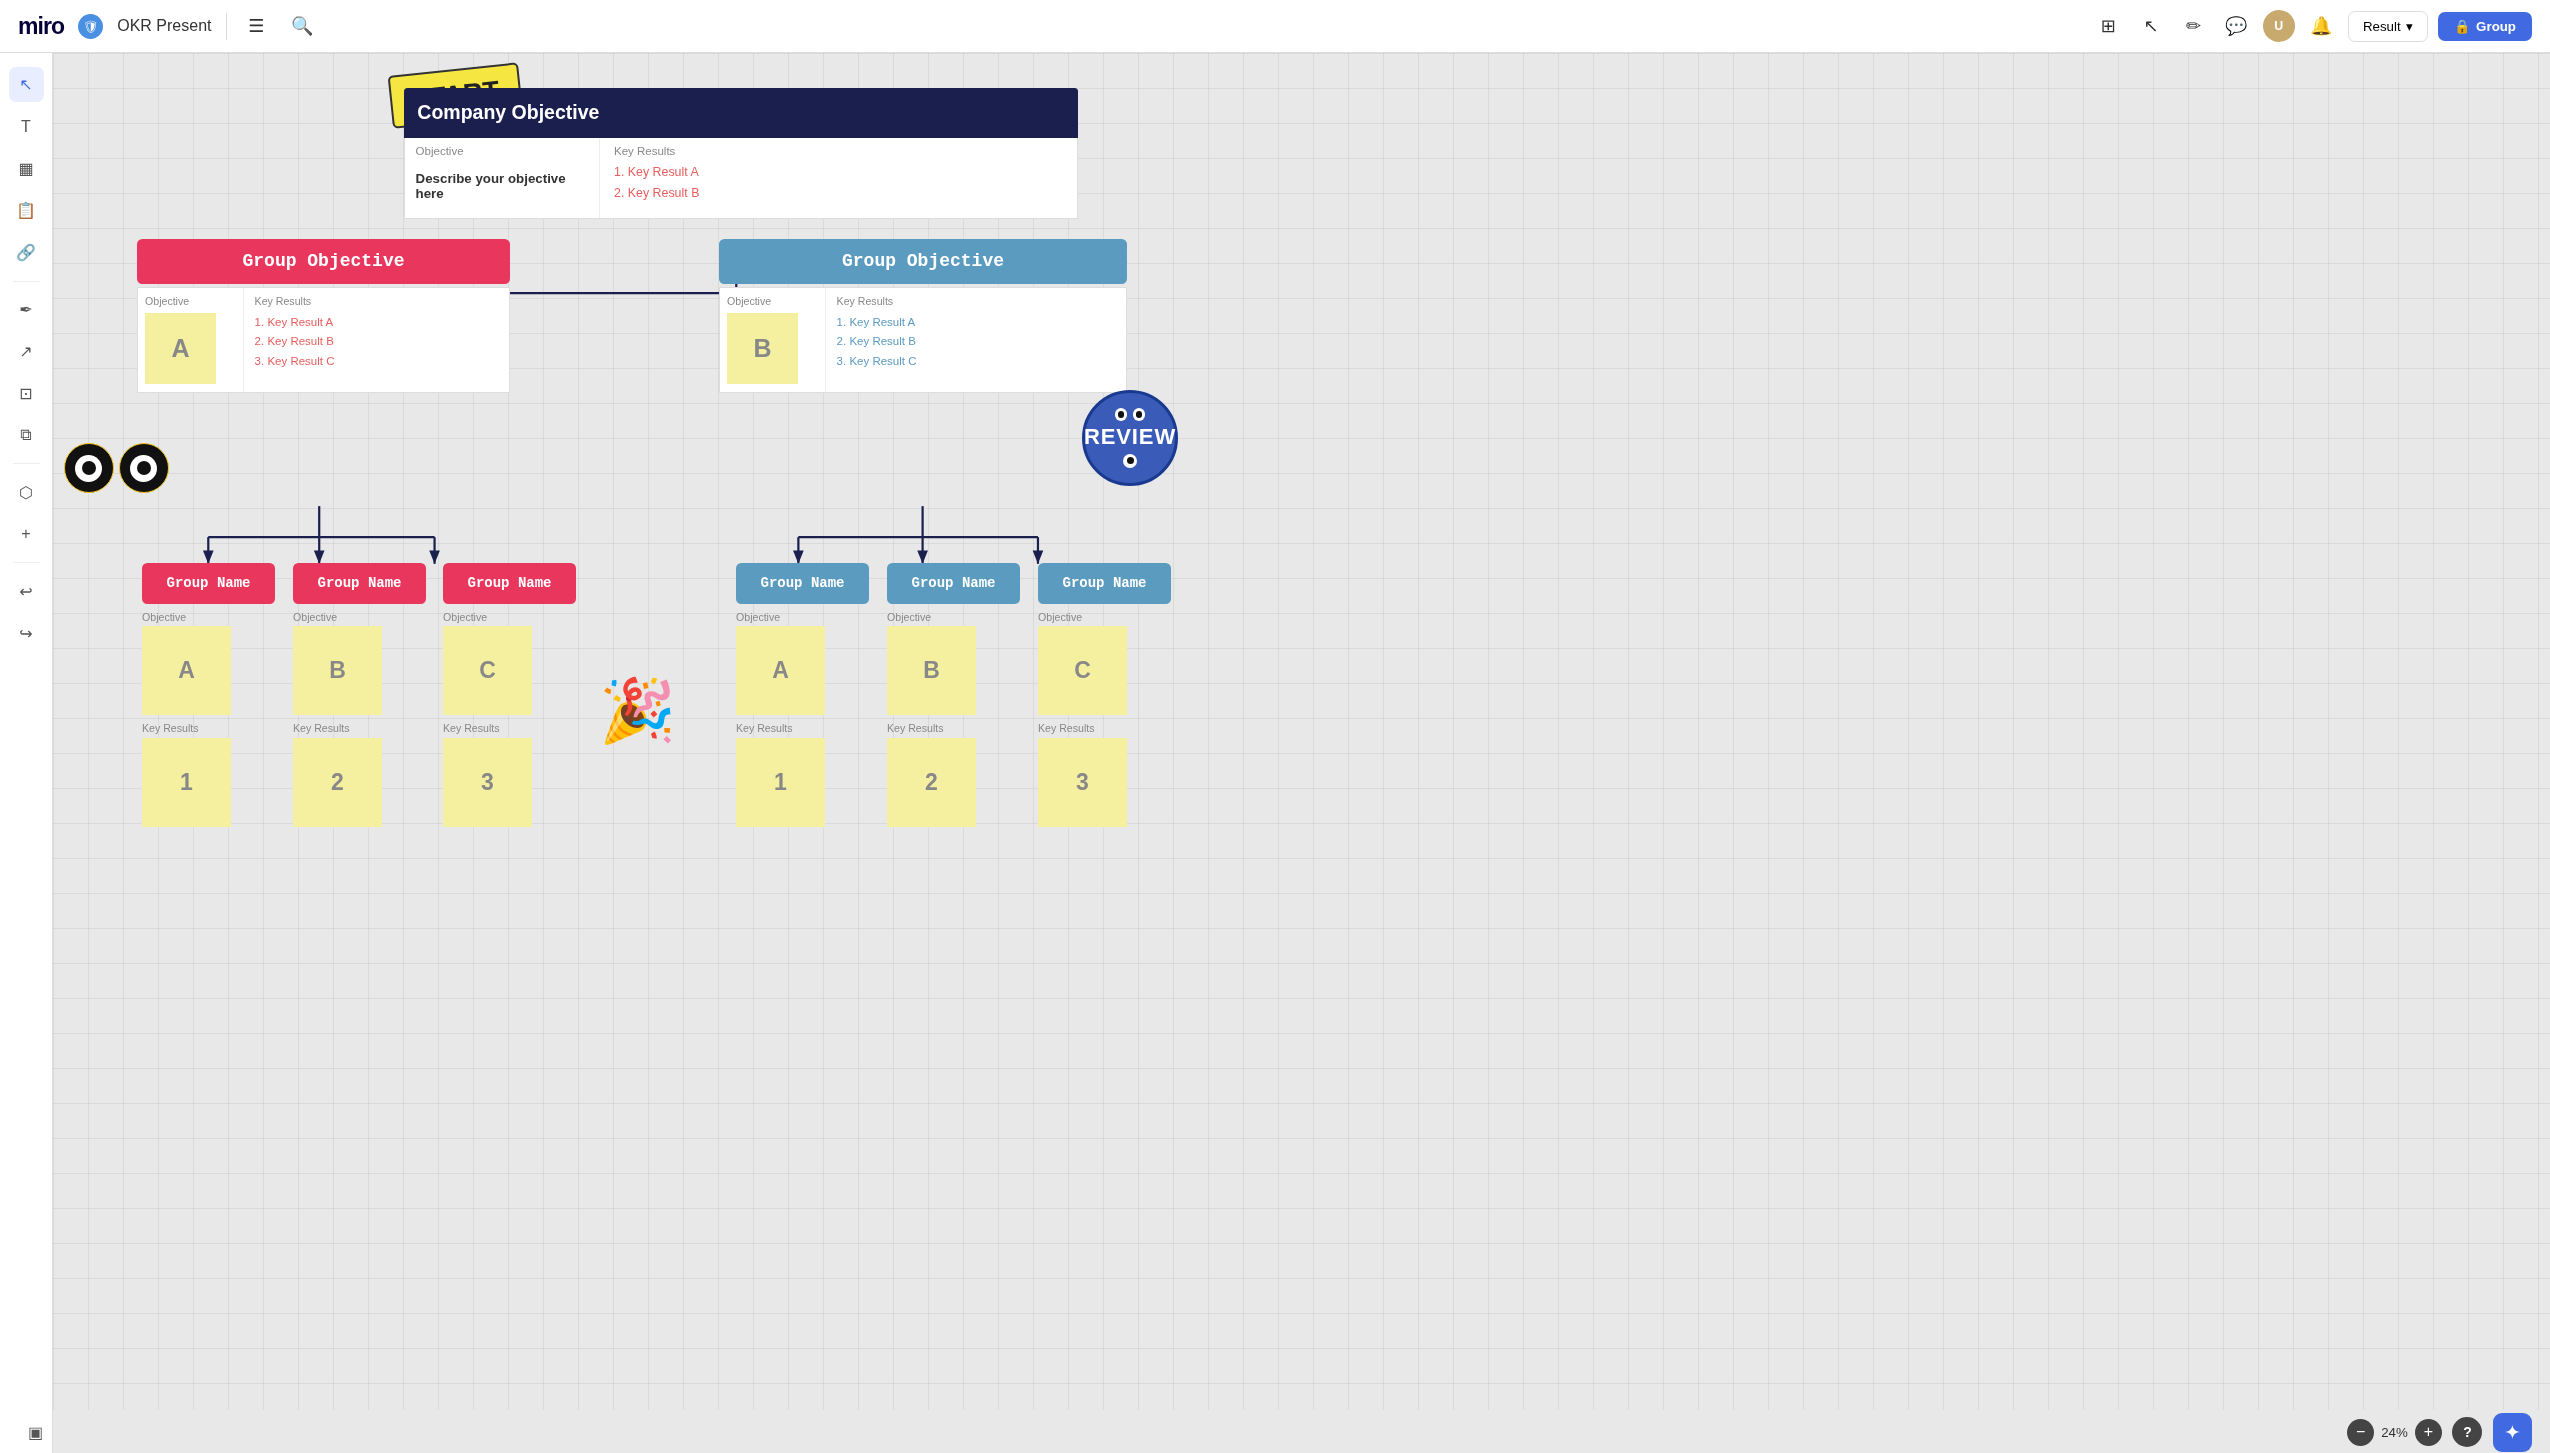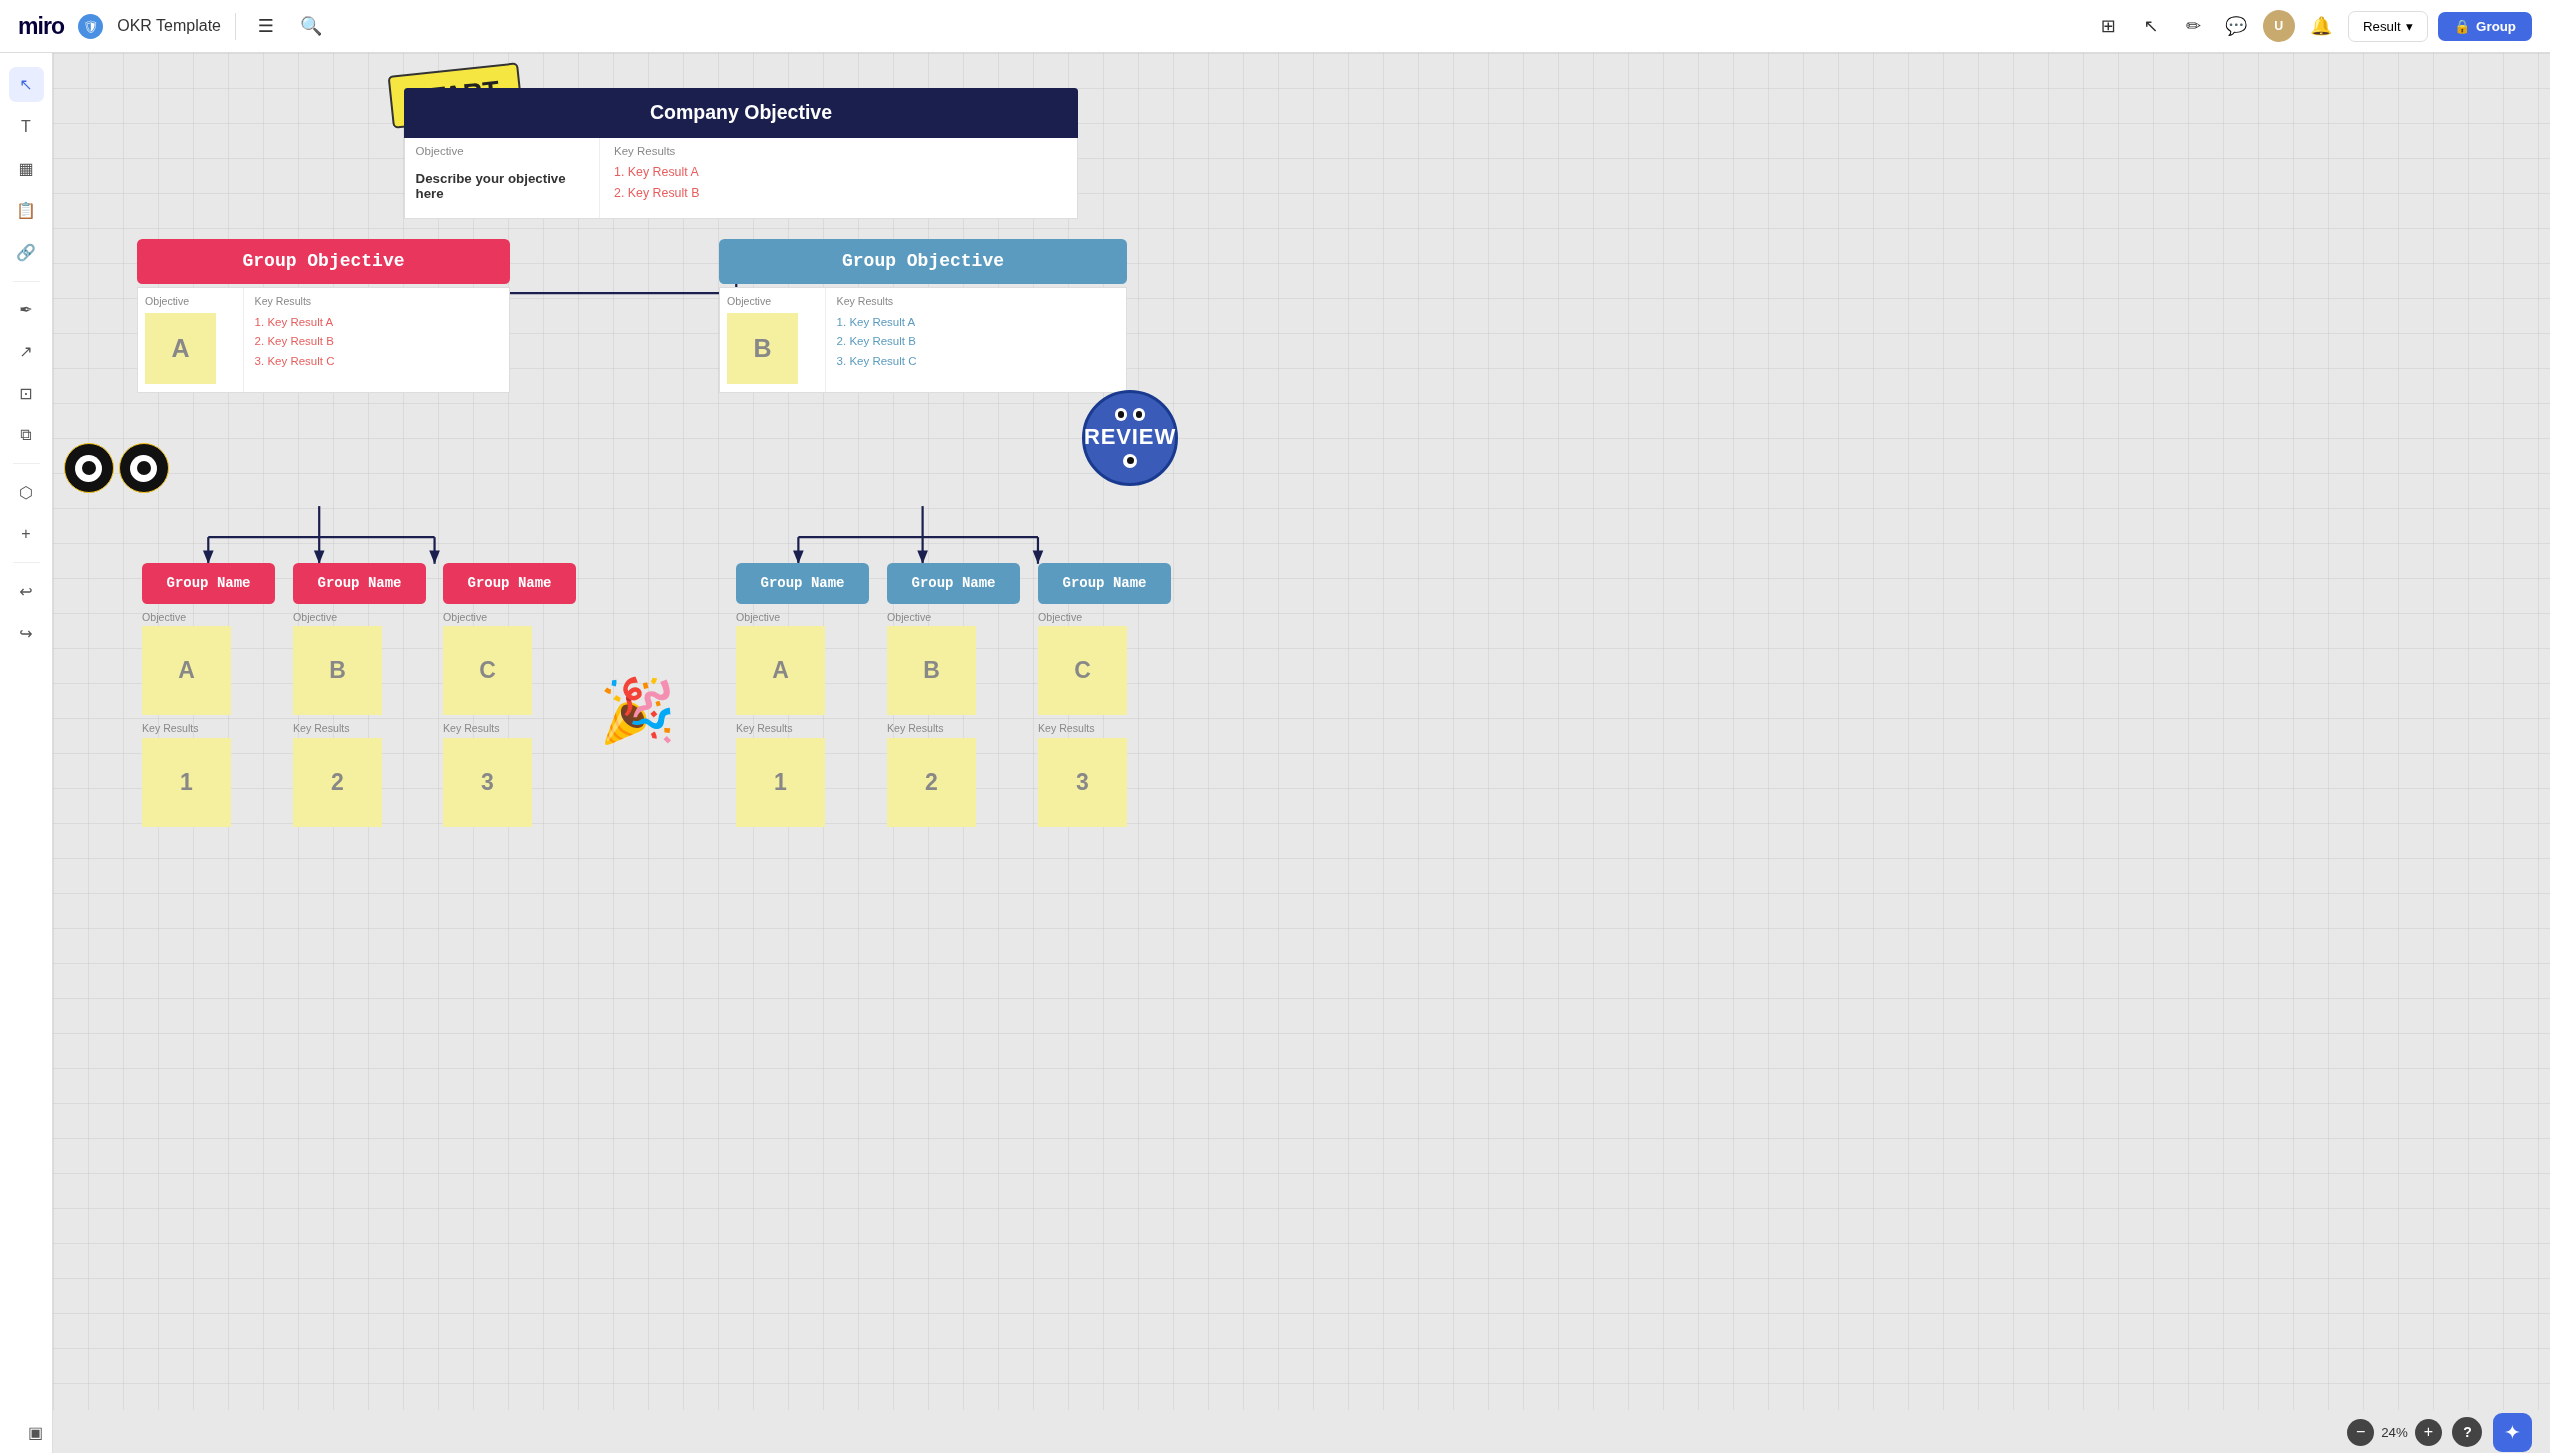--- a/index.html
+++ b/index.html
@@ -198,21 +198,21 @@
       background-size: 35px 35px;
       pointer-events: none;
     }
   </style>
 </head>
 <body>
 
 <div class="topbar">
   <span class="topbar-logo">miro</span>
   <div class="topbar-shield">🛡</div>
-  <span class="topbar-title">OKR Template</span>
+  <span class="topbar-title">OKR Present</span>
   <div class="topbar-divider"></div>
   <button class="topbar-icon-btn">☰</button>
   <button class="topbar-icon-btn">🔍</button>
 
   <div class="topbar-right">
     <button class="topbar-icon-btn">⊞</button>
     <button class="topbar-icon-btn">↖</button>
     <button class="topbar-icon-btn">✏</button>
     <button class="topbar-icon-btn">💬</button>
     <div class="avatar">U</div>
@@ -281,21 +281,21 @@
     <polygon points="840,575 834,560 846,560" fill="#1a1f4e"></polygon>
     <polygon points="980,575 974,560 986,560" fill="#1a1f4e"></polygon>
     <polygon points="1110,575 1104,560 1116,560" fill="#1a1f4e"></polygon>
   </svg>
 
   <div style="position:absolute; top:16px; left:337px;">
     <div style="background:#f5e642; padding:9px 19.5px; font-size:27px; font-weight:900; color:#222; transform:rotate(-6deg); border-radius:5.3px; border:2.7px solid #333; display:inline-block; font-family:'Arial Black',sans-serif;">START</div>
   </div>
 
   <div style="position:absolute; top:35px; left:351px; width:674px;">
-    <div style="background:#1a1f4e; color:#fff; text-align:center; font-size:19.5px; font-weight:600; padding:13.3px; border-radius:3.5px 3.5px 0 0;">Company Objective</div>
+    <div style="background:#1a1f4e; color:#fff; text-align:left; font-size:19.5px; font-weight:600; padding:13.3px; border-radius:3.5px 3.5px 0 0;">Company Objective</div>
     <div style="background:#fff; display:flex; border:0.9px solid #ddd; border-top:none;">
       <div style="width:195px; border-right:0.9px solid #eee; padding-bottom:10.6px;">
         <div style="font-size:11.5px; color:#888; padding:7px 10.6px;">Objective</div>
         <div style="padding:7px 10.6px; font-size:13.3px; font-weight:700; color:#333;">Describe your objective here</div>
       </div>
       <div style="flex:1; padding:7px 14px 10.6px;">
         <div style="font-size:11.5px; color:#888; margin-bottom:5.3px;">Key Results</div>
         <div style="font-size:12.4px; color:#e85d5d; line-height:1.7;">1. Key Result A</div>
         <div style="font-size:12.4px; color:#e85d5d; line-height:1.7;">2. Key Result B</div>
       </div>

